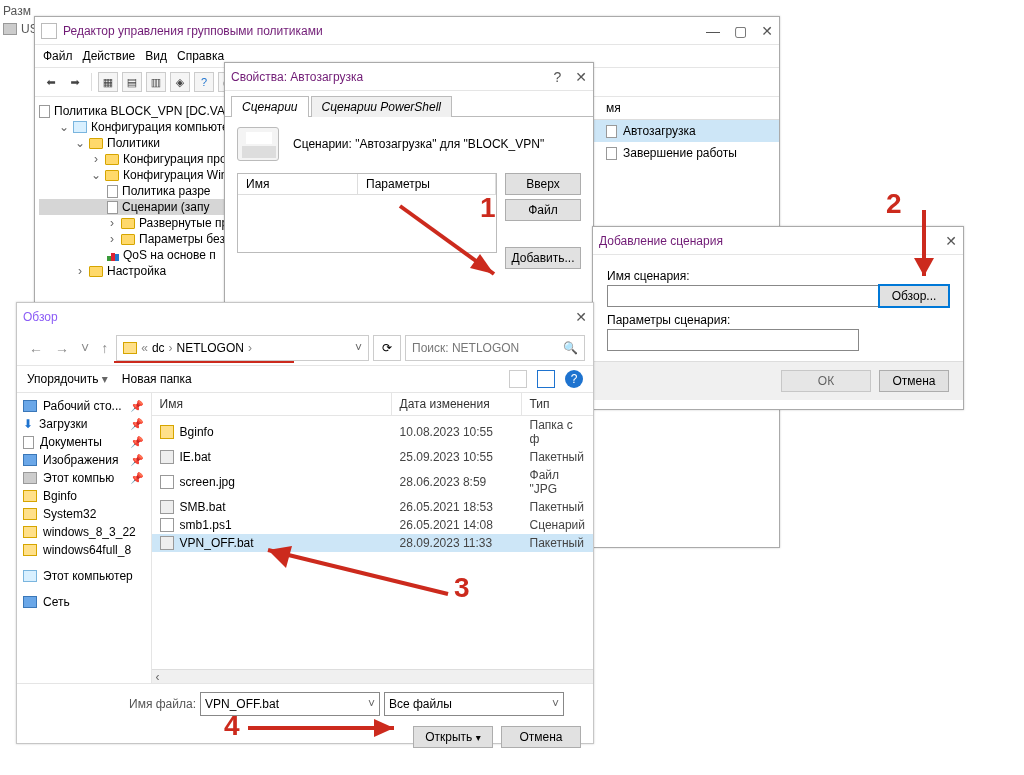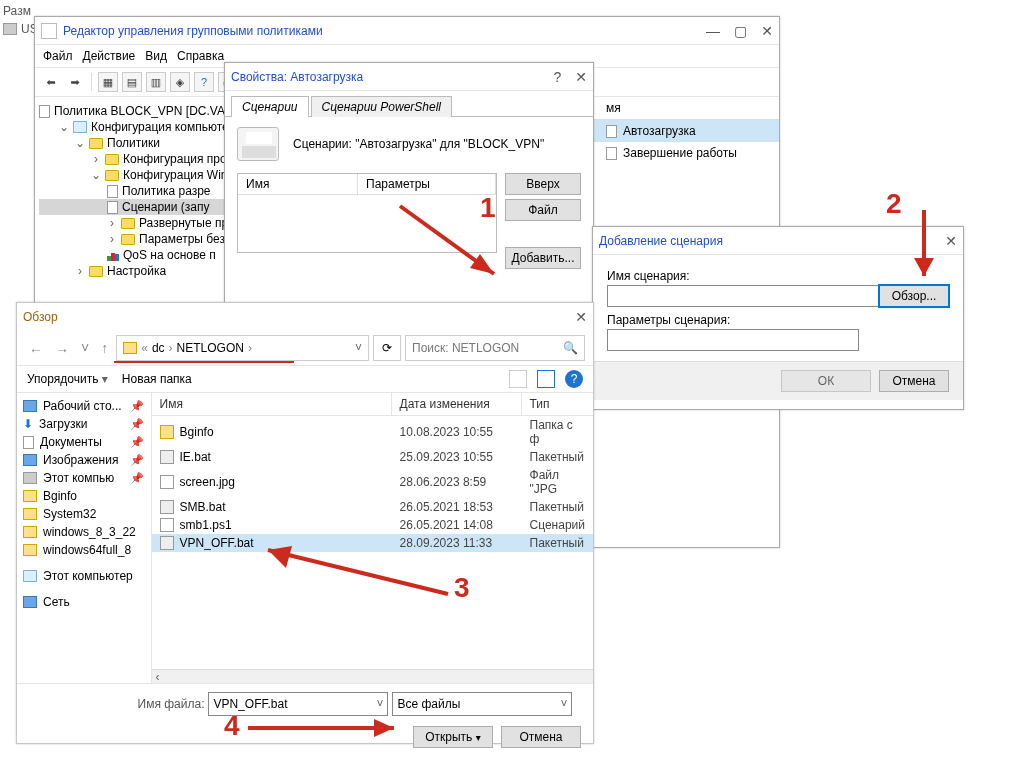--- a/index.html
+++ b/index.html
@@ -1,21 +1,21 @@
 <!DOCTYPE html>
 <html><head>
 <meta charset="utf-8">
 <style>
   * { box-sizing: border-box; }
   body { margin: 0; font-family: "Segoe UI", Tahoma, sans-serif; font-size: 12px; color: #000; background: #fff; width: 1024px; height: 775px; position: relative; overflow: hidden; }
 
   
   .win { position: absolute; background: #fff; border: 1px solid #aaa; box-shadow: 0 0 2px rgba(0,0,0,.2); }
   .titlebar { display: flex; align-items: center; height: 28px; padding: 0 6px; background: #fff; border-bottom: 1px solid #e5e5e5; }
-  .titlebar .title { flex: 1; font-size: 12px; color: #1d4ed8; }
+  .titlebar .title { flex: 1; font-size: 12px; color: #701a75; }
   .titlebar .ctrls { display: flex; gap: 14px; font-size: 14px; color: #555; }
   .menubar { display: flex; gap: 10px; padding: 4px 8px; border-bottom: 1px solid #e5e5e5; font-size: 12px; }
   .toolbar { display: flex; gap: 4px; padding: 4px 6px; border-bottom: 1px solid #e5e5e5; align-items: center; }
   .tb-btn { width: 20px; height: 20px; border: 1px solid #ccc; background: #f5f5f5; display: inline-flex; align-items: center; justify-content: center; font-size: 11px; color:#444; }
   .tb-btn.plain { border: none; background: none; }
 
   
   .gpmc-body { display: flex; }
   .tree { padding: 6px 4px 6px 4px; font-size: 12px; width: 210px; }
   .tree-row { display: flex; align-items: center; gap: 4px; padding: 1px 0; white-space: nowrap; }
@@ -95,21 +95,21 @@
   .frow { display:flex; padding:2px 8px; align-items:center; }
   .frow.sel { background:#cde6f7; }
   .fcell { font-size:12px; }
   .fcell.name { width:240px; display:flex; gap:6px; align-items:center; }
   .fcell.date { width:130px; color:#444; }
   .fcell.type { flex:1; color:#444; }
   .fic { width:14px; height:14px; border:1px solid #999; background:#fff; }
   .fic.folder { background:#ffe08a; border-color:#d6a500; }
   .fic.bat { background:#eee; }
   .footer { padding:8px 12px; border-top:1px solid #e5e5e5; }
-  .footer .r1 { display:flex; align-items:center; gap:4px;justify-content:center; }
+  .footer .r1 { display:flex; align-items:center; gap:4px; }
   .combo { border:1px solid #888; height:24px; padding:0 4px; display:flex; align-items:center; font-size:12px; }
   .combo.sel { width:180px; }
   .combo.filter { width:180px; }
   .footer .r2 { display:flex; justify-content:flex-end; margin-top:10px; gap:8px; }
 
   
   .num { position:absolute; font-size:28px; font-weight:600; color:#cc2a1d; font-family: "Segoe UI", sans-serif; }
   .arrow { position:absolute; }
   .arrow svg { overflow:visible; }
   .redline { stroke:#cc2a1d; stroke-width:4; fill:none; }
@@ -284,21 +284,21 @@
     </div>
   </div>
   <div class="dlg-actions">
     <div class="wbtn" style="opacity:.6;width:90px;">ОК</div>
     <div class="wbtn" style="width:70px;">Отмена</div>
   </div>
 </div>
 
 <div class="win opendlg">
   <div class="titlebar">
-    <span class="title" style="color:#a16207;">Обзор</span>
+    <span class="title" style="color:#8b5cf6;">Обзор</span>
     <span class="ctrls">
         <span>✕</span>
       </span>
   </div>
 
   <div class="navrow" style="position:relative;">
     <span class="navarrow">←</span>
     <span class="navarrow">→</span>
     <span class="navarrow">˅</span>
     <span class="navarrow">↑</span>

